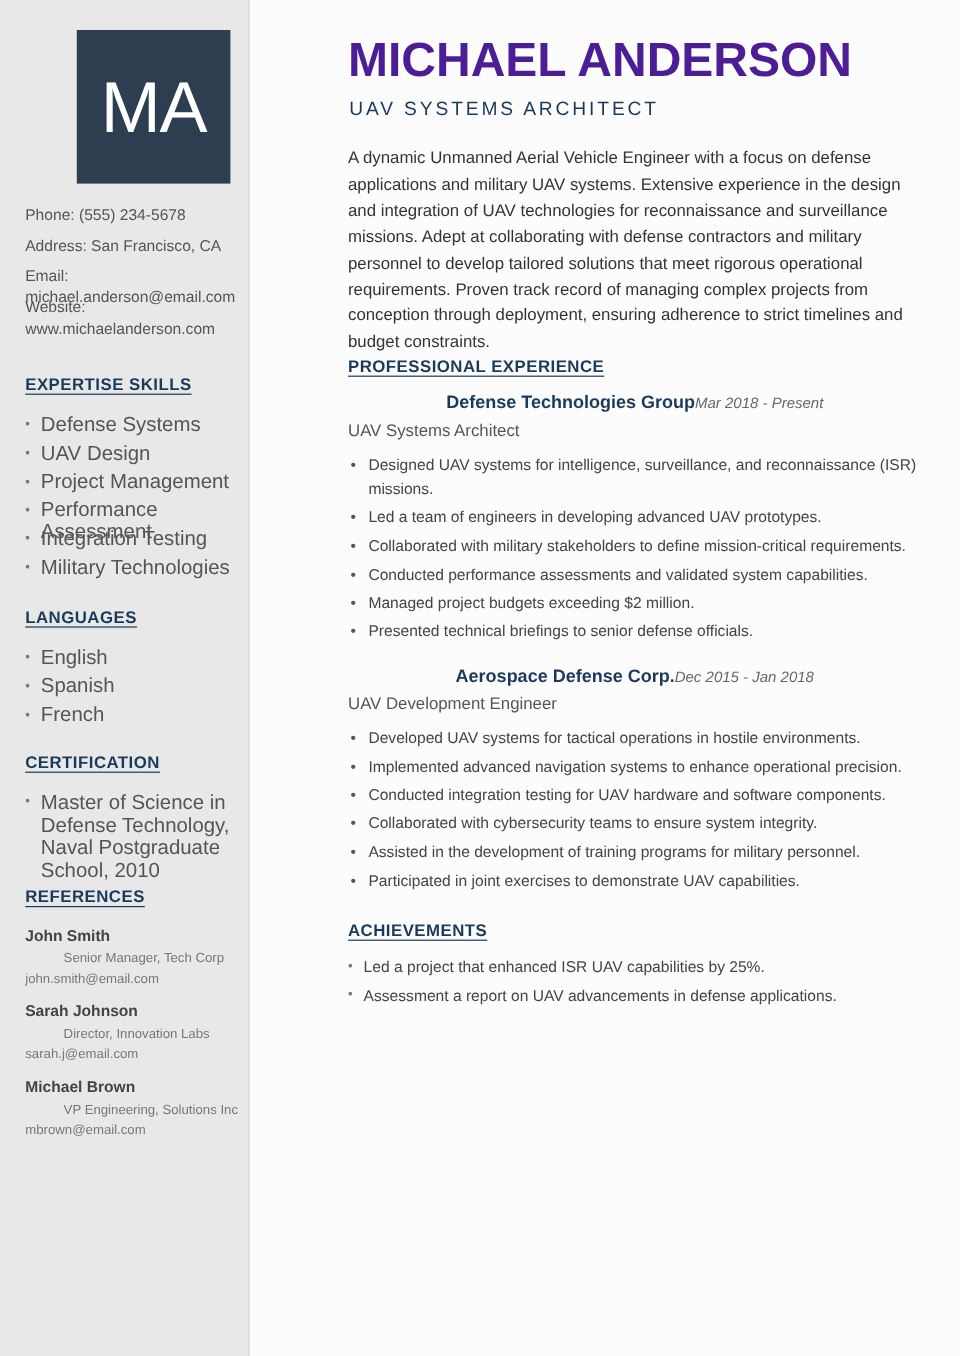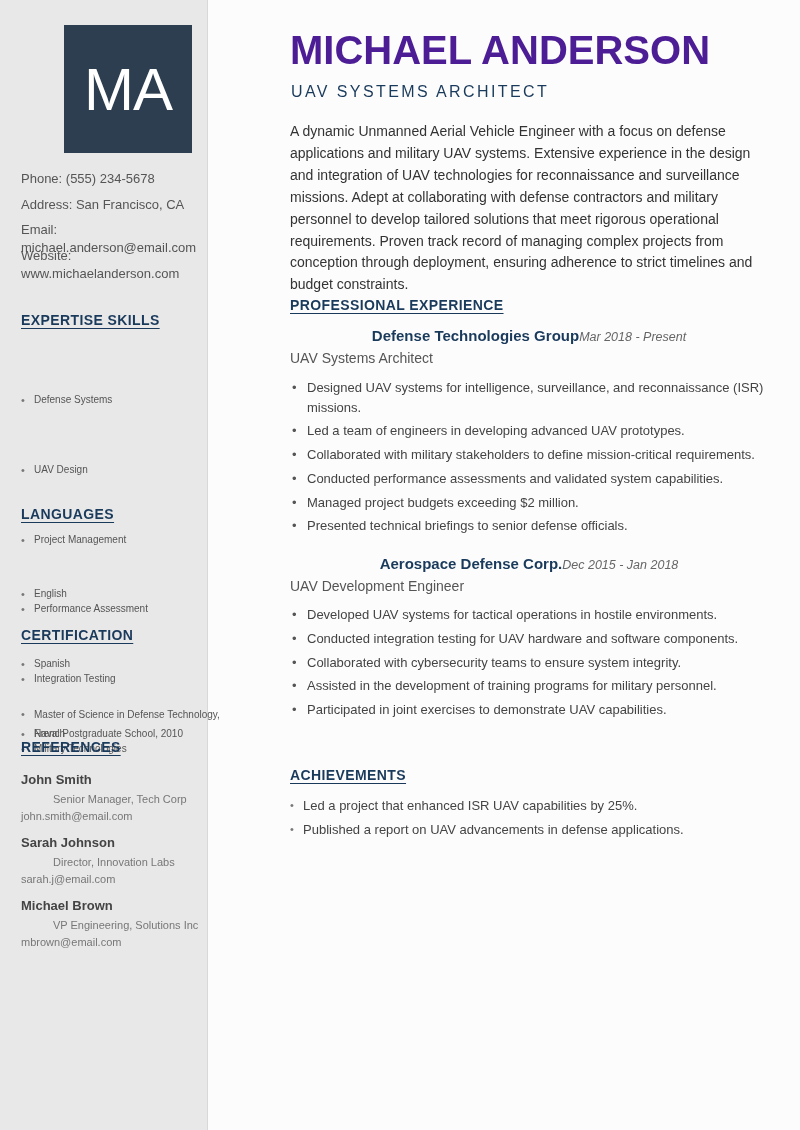--- a/index.html
+++ b/index.html
@@ -34,22 +34,22 @@
   .side-heading {
     position: absolute; left: 21px;
     font-size: 14px; font-weight: bold; color: #1a3a5c;
     text-decoration: underline; text-underline-offset: 3px;
     letter-spacing: 0.4px;
   }
   .side-list {
     position: absolute; left: 21px; list-style: none;
   }
   .side-list li {
-    font-size: 10px; color: #555555; height: 23.8px; line-height: 18px;
-    padding-left: 13px; position: relative; margin-top: 46px;
+    font-size: 17px; color: #555555; height: 23.8px; line-height: 18px;
+    padding-left: 13px; position: relative;
   }
   .side-list li::before {
     content: "\2022"; position: absolute; left: 0; top: 0; color: #777777; font-size: 11px;
   }
   .cert li { height: auto; line-height: 19px; width: 210px; }
   .ref { position: absolute; left: 21px; }
   .ref .rname { font-size: 13px; font-weight: bold; color: #444444; line-height: 18px; }
   .ref .rsub { font-size: 11px; color: #777777; line-height: 17px; margin-top: 2px; margin-left: 32px; }
   .ref .rmail { font-size: 11px; color: #777777; line-height: 16px; }
 
@@ -166,24 +166,25 @@
     <li>Presented technical briefings to senior defense officials.</li>
   </ul>
 
   <div class="job-head" style="top:555px">
     <span class="company">Aerospace Defense Corp.</span>
     <span class="dates">Dec 2015 - Jan 2018</span>
   </div>
   <div class="role" style="top:578px">UAV Development Engineer</div>
   <ul class="bullets" style="top:605px">
     <li>Developed UAV systems for tactical operations in hostile environments.</li>
+    <li>Implemented advanced navigation systems to enhance operational precision.</li>
     <li>Conducted integration testing for UAV hardware and software components.</li>
     <li>Collaborated with cybersecurity teams to ensure system integrity.</li>
     <li>Assisted in the development of training programs for military personnel.</li>
     <li>Participated in joint exercises to demonstrate UAV capabilities.</li>
   </ul>
 
   <div class="main-heading" style="top:767px">ACHIEVEMENTS</div>
   <ul class="bullets ach" style="top:796px">
     <li>Led a project that enhanced ISR UAV capabilities by 25%.</li>
-    <li>Published a report on UAV advancements in defense applications.</li>
+    <li>Assessment a report on UAV advancements in defense applications.</li>
   </ul>
 </main>
 
 </body></html>

